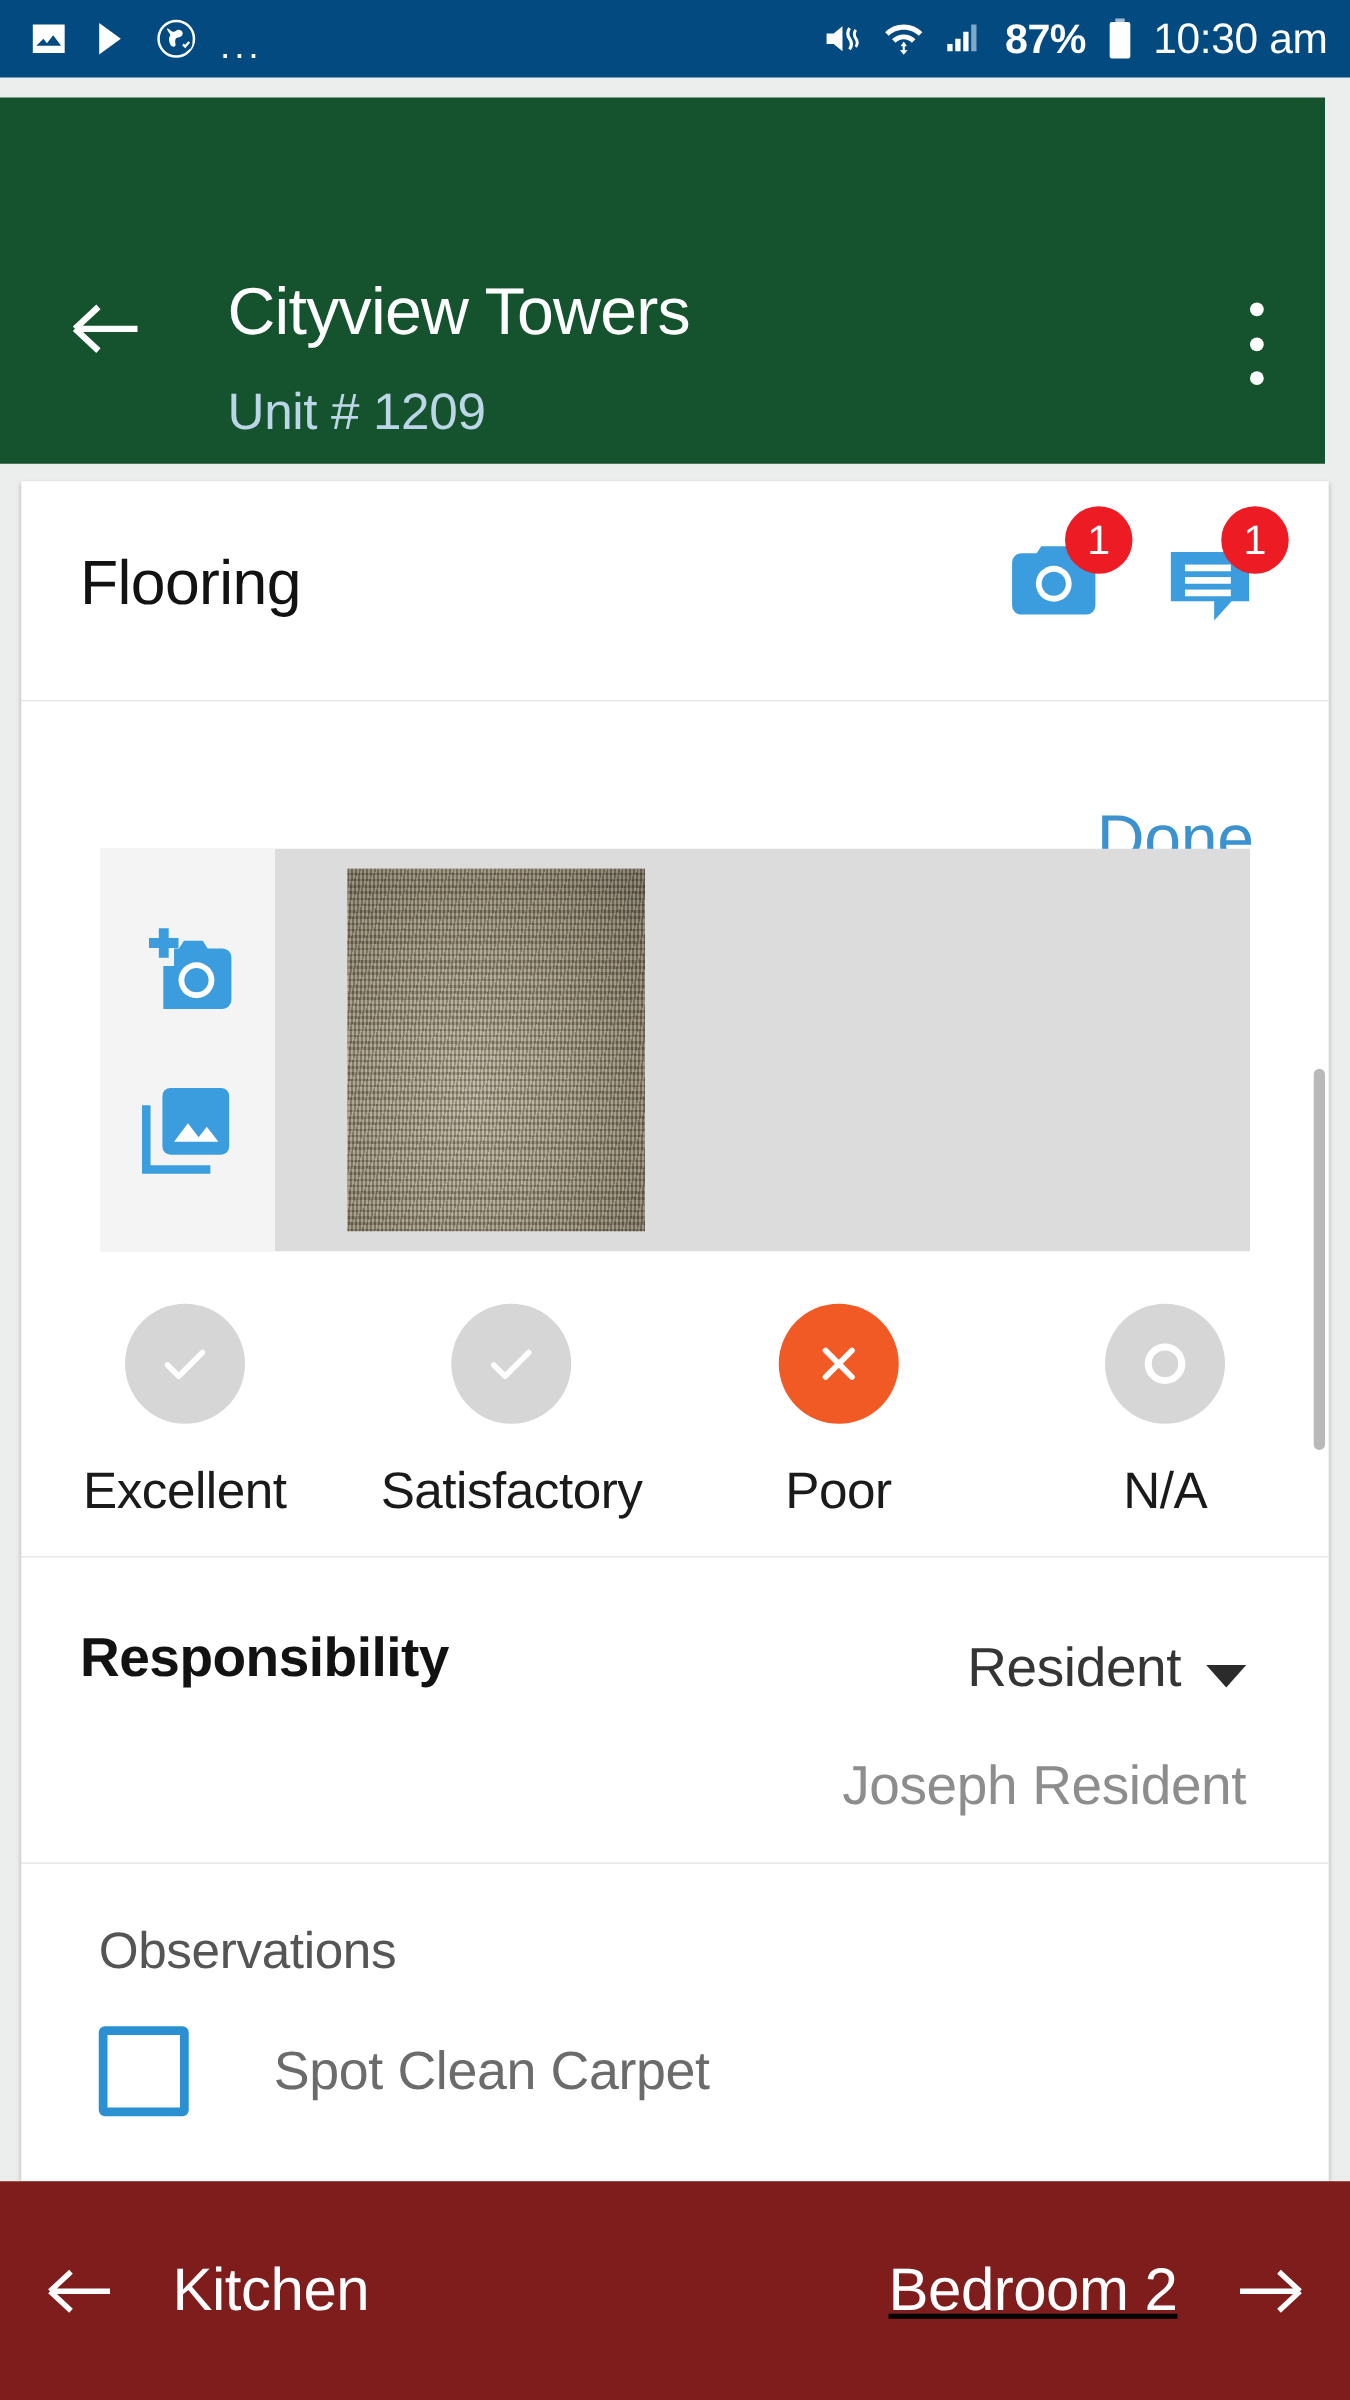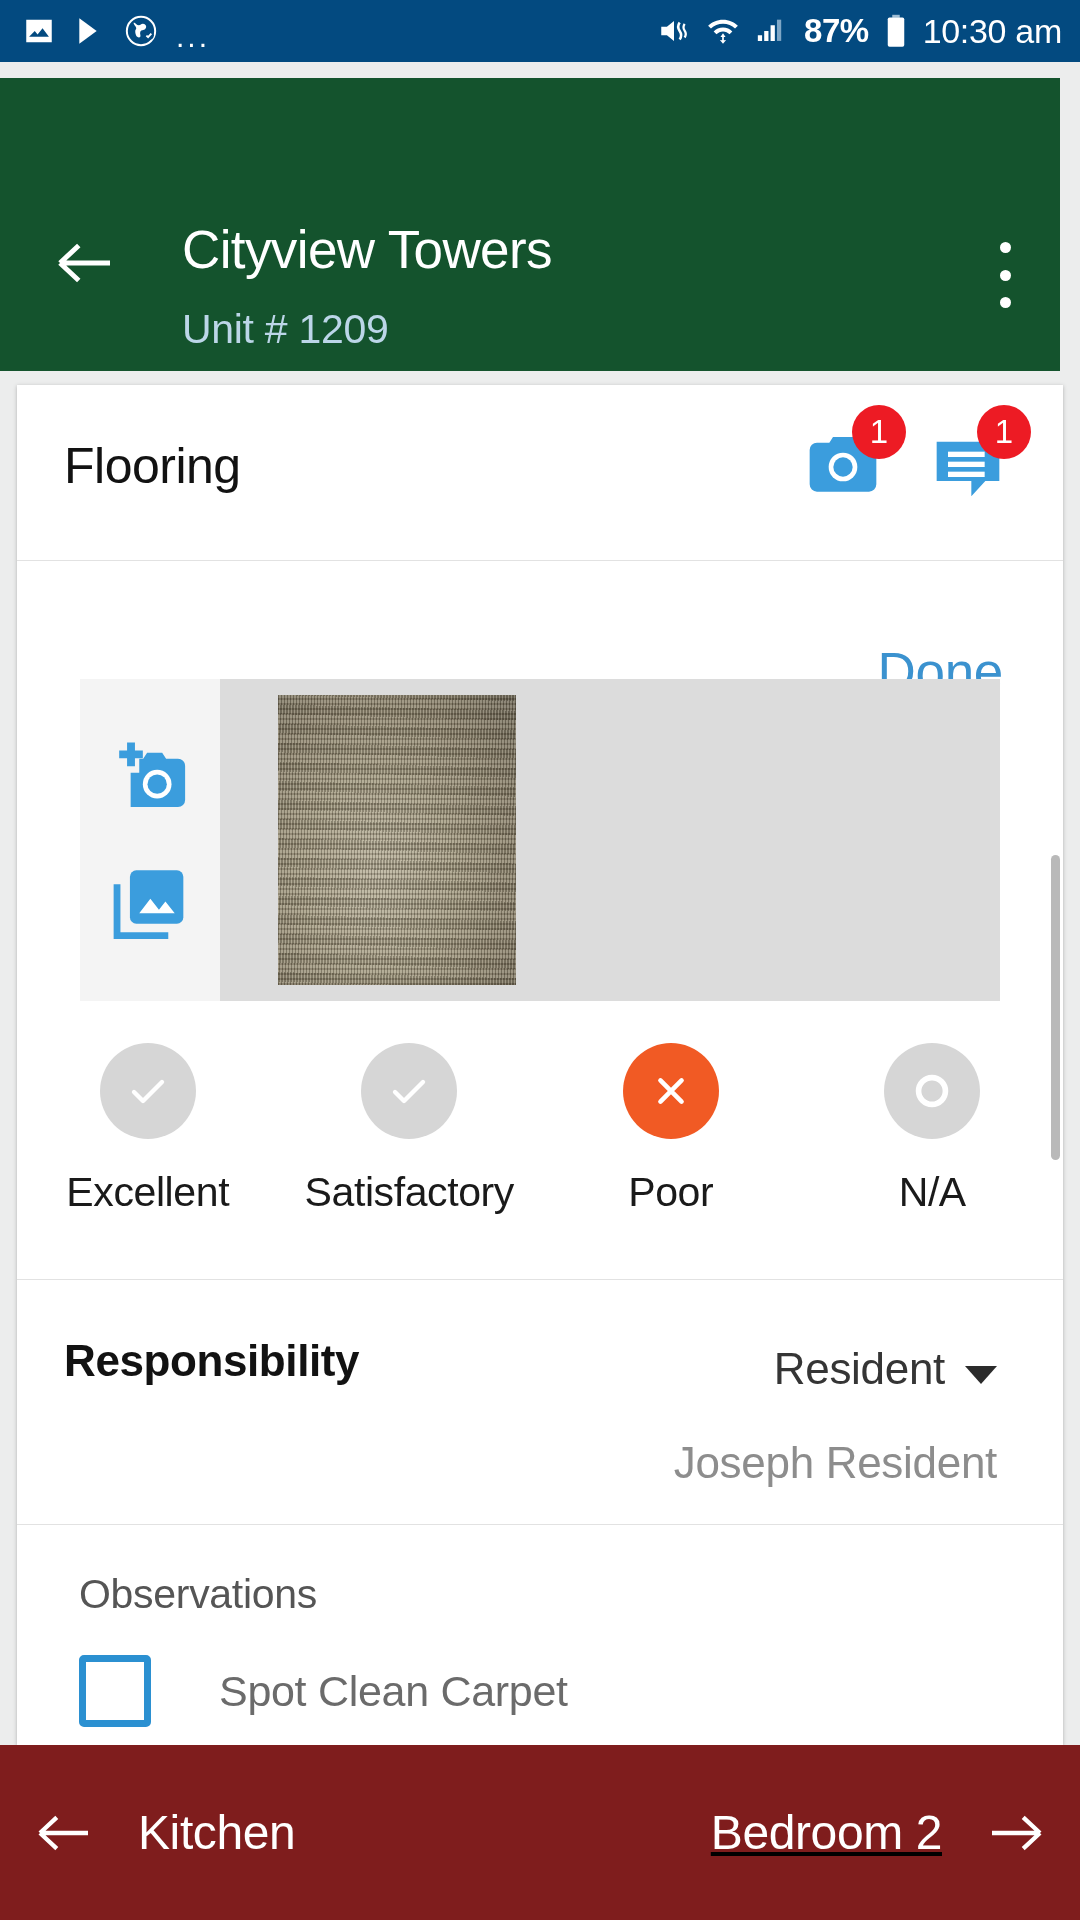--- a/index.html
+++ b/index.html
@@ -101,21 +101,21 @@
     width:238px; height:290px; margin-top:16px; margin-left:58px;
     background:
       repeating-linear-gradient(93deg, rgba(0,0,0,.20) 0 1.5px, rgba(255,255,255,.13) 1.5px 3px),
       repeating-linear-gradient(0deg, rgba(40,30,20,.22) 0 2px, rgba(255,255,255,.08) 2px 5px),
       radial-gradient(ellipse at 42% 62%, #b8b098 0%, #a2997e 40%, #8a8068 72%, #6f6855 100%);
     cursor:pointer;
   }
 
   
   .rating-row{
-    display:flex; height:279px; padding:42px 0 0 0;
+    display:flex; height:245px; padding:42px 0 0 0;
     border-bottom:1px solid #e2e2e2;
   }
   .rate{
     flex:1; display:flex; flex-direction:column; align-items:center;
     cursor:pointer;
   }
   .rate-circle{
     width:96px; height:96px; border-radius:50%;
     background:#d6d6d6; display:flex; align-items:center; justify-content:center;
   }

